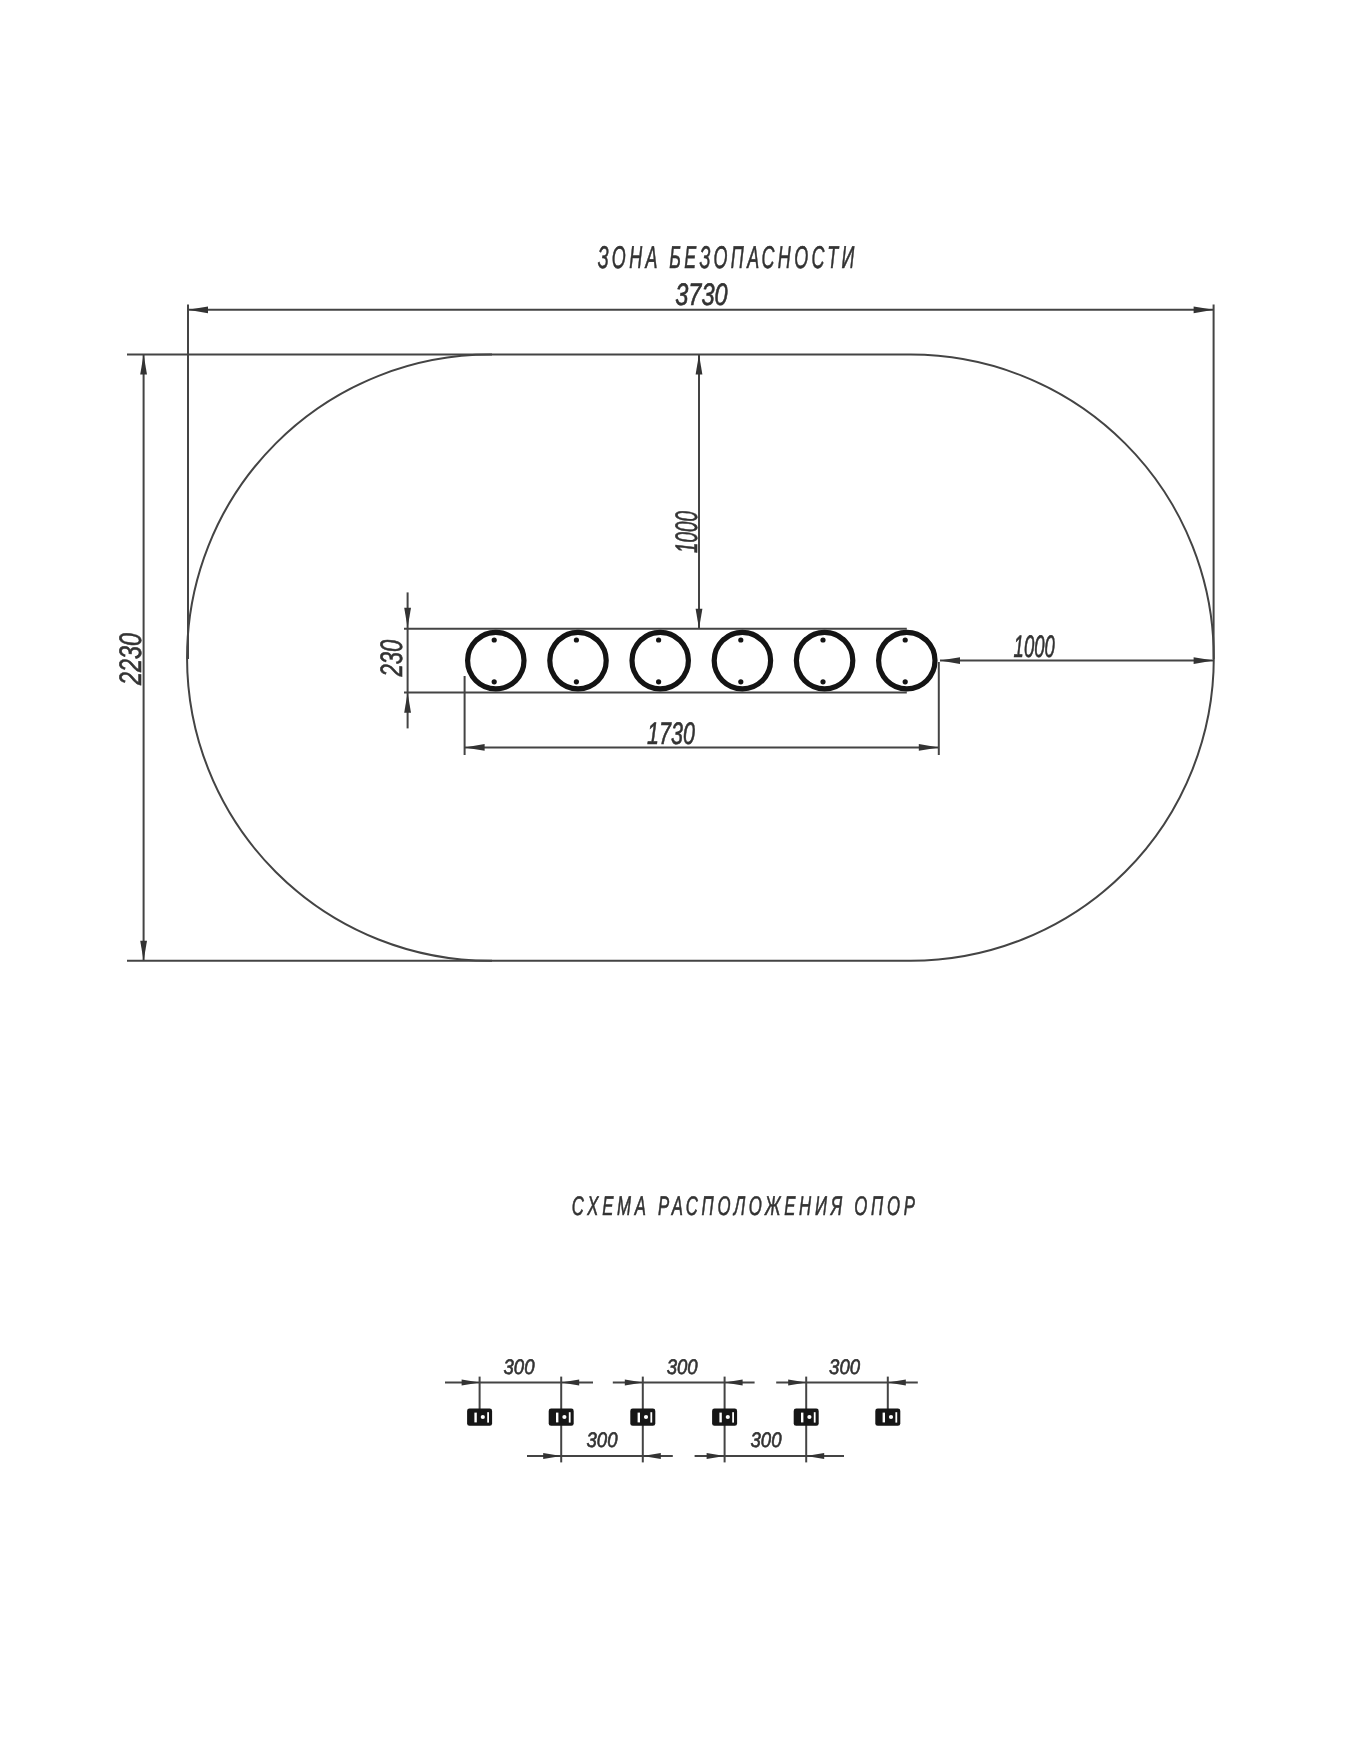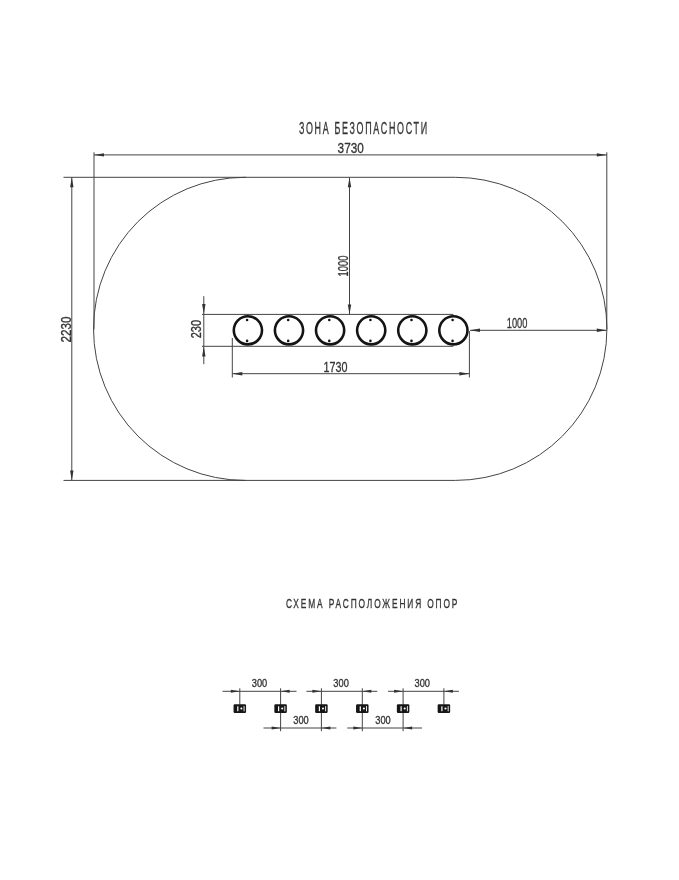--- a/index.html
+++ b/index.html
@@ -1,16 +1,16 @@
 <!DOCTYPE html>
 <html><head>
 <meta charset="utf-8">
 <style>
   html,body{margin:0;padding:0;background:#ffffff;}
-  .page{position:relative;width:679px;height:880px;background:#ffffff;overflow:hidden;transform:translateZ(0);}
+  .page{position:relative;width:679px;height:880px;background:#ffffff;overflow:hidden;transform:translateZ(0);font-style:italic;}
   svg{position:absolute;left:0;top:0;transform:translateZ(0);}
   text{font-family:"Liberation Sans",sans-serif;fill:#333;stroke:#333;stroke-width:0.32px;}
 </style>
 </head>
 <body>
 <div class="page">
 <svg width="679" height="880" viewBox="0 0 679 880">
 
   <text x="363.9" y="133.9" font-size="15.7" letter-spacing="3" text-anchor="middle" textLength="130" lengthAdjust="spacingAndGlyphs" fill="#2e2e2e">ЗОНА БЕЗОПАСНОСТИ</text>
 

